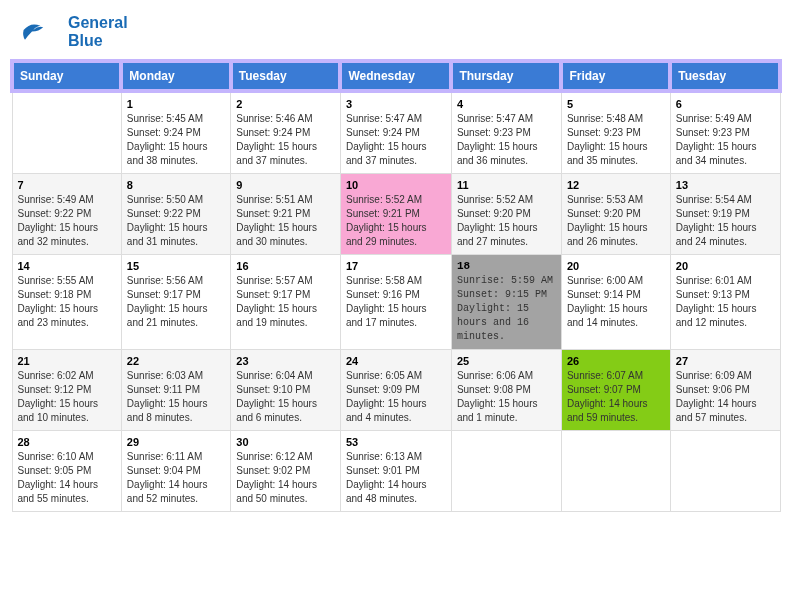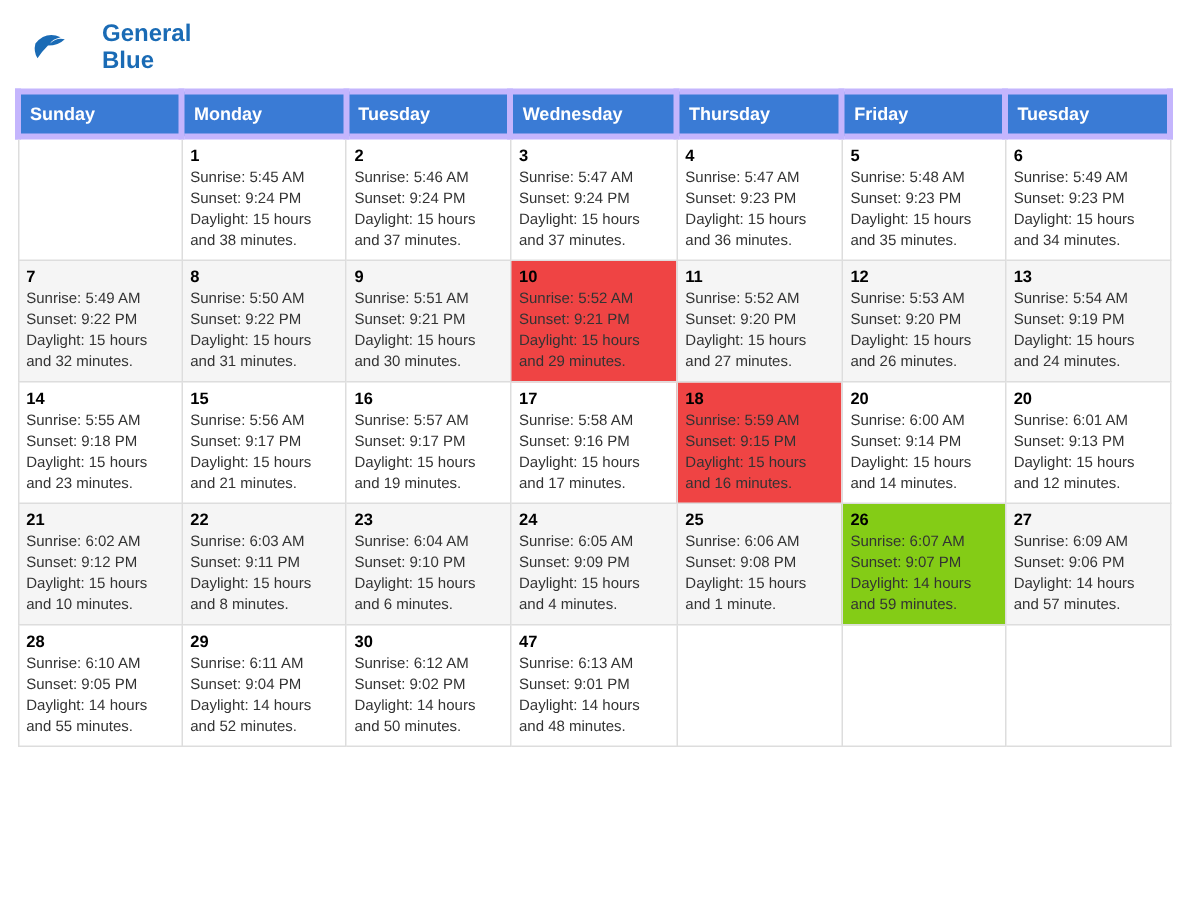--- a/index.html
+++ b/index.html
@@ -157,21 +157,21 @@
           <div class="day-info">Sunrise: 5:49 AM<br>Sunset: 9:22 PM<br>Daylight: 15 hours and 32 minutes.</div>
         </td>
         <td style="background: rgb(245, 245, 245);">
           <div class="day-num">8</div>
           <div class="day-info">Sunrise: 5:50 AM<br>Sunset: 9:22 PM<br>Daylight: 15 hours and 31 minutes.</div>
         </td>
         <td style="background: rgb(245, 245, 245);">
           <div class="day-num">9</div>
           <div class="day-info">Sunrise: 5:51 AM<br>Sunset: 9:21 PM<br>Daylight: 15 hours and 30 minutes.</div>
         </td>
-        <td style="background: #ef4444;">
+        <td style="background: #f9a8d4;">
           <div class="day-num">10</div>
           <div class="day-info">Sunrise: 5:52 AM<br>Sunset: 9:21 PM<br>Daylight: 15 hours and 29 minutes.</div>
         </td>
         <td style="background: rgb(245, 245, 245);">
           <div class="day-num">11</div>
           <div class="day-info">Sunrise: 5:52 AM<br>Sunset: 9:20 PM<br>Daylight: 15 hours and 27 minutes.</div>
         </td>
         <td style="background: rgb(245, 245, 245);">
           <div class="day-num">12</div>
           <div class="day-info">Sunrise: 5:53 AM<br>Sunset: 9:20 PM<br>Daylight: 15 hours and 26 minutes.</div>
@@ -191,21 +191,21 @@
           <div class="day-info">Sunrise: 5:56 AM<br>Sunset: 9:17 PM<br>Daylight: 15 hours and 21 minutes.</div>
         </td>
         <td style="background: rgb(255, 255, 255);">
           <div class="day-num">16</div>
           <div class="day-info">Sunrise: 5:57 AM<br>Sunset: 9:17 PM<br>Daylight: 15 hours and 19 minutes.</div>
         </td>
         <td style="background: rgb(255, 255, 255);">
           <div class="day-num">17</div>
           <div class="day-info">Sunrise: 5:58 AM<br>Sunset: 9:16 PM<br>Daylight: 15 hours and 17 minutes.</div>
         </td>
-        <td style="background: #ef4444;">
+        <td style="background: #a3a3a3; font-family: Liberation Mono, monospace;">
           <div class="day-num">18</div>
           <div class="day-info">Sunrise: 5:59 AM<br>Sunset: 9:15 PM<br>Daylight: 15 hours and 16 minutes.</div>
         </td>
         <td style="background: rgb(255, 255, 255);">
           <div class="day-num">20</div>
           <div class="day-info">Sunrise: 6:00 AM<br>Sunset: 9:14 PM<br>Daylight: 15 hours and 14 minutes.</div>
         </td>
         <td style="background: rgb(255, 255, 255);">
           <div class="day-num">20</div>
           <div class="day-info">Sunrise: 6:01 AM<br>Sunset: 9:13 PM<br>Daylight: 15 hours and 12 minutes.</div>
@@ -248,21 +248,21 @@
         </td>
         <td style="background: rgb(255, 255, 255);">
           <div class="day-num">29</div>
           <div class="day-info">Sunrise: 6:11 AM<br>Sunset: 9:04 PM<br>Daylight: 14 hours and 52 minutes.</div>
         </td>
         <td style="background: rgb(255, 255, 255);">
           <div class="day-num">30</div>
           <div class="day-info">Sunrise: 6:12 AM<br>Sunset: 9:02 PM<br>Daylight: 14 hours and 50 minutes.</div>
         </td>
         <td style="background: rgb(255, 255, 255);">
-          <div class="day-num">47</div>
+          <div class="day-num">53</div>
           <div class="day-info">Sunrise: 6:13 AM<br>Sunset: 9:01 PM<br>Daylight: 14 hours and 48 minutes.</div>
         </td>
         <td class="empty-cell"></td>
         <td class="empty-cell"></td>
         <td class="empty-cell"></td>
       </tr>
     </tbody>
 </table>
 
 </body></html>

